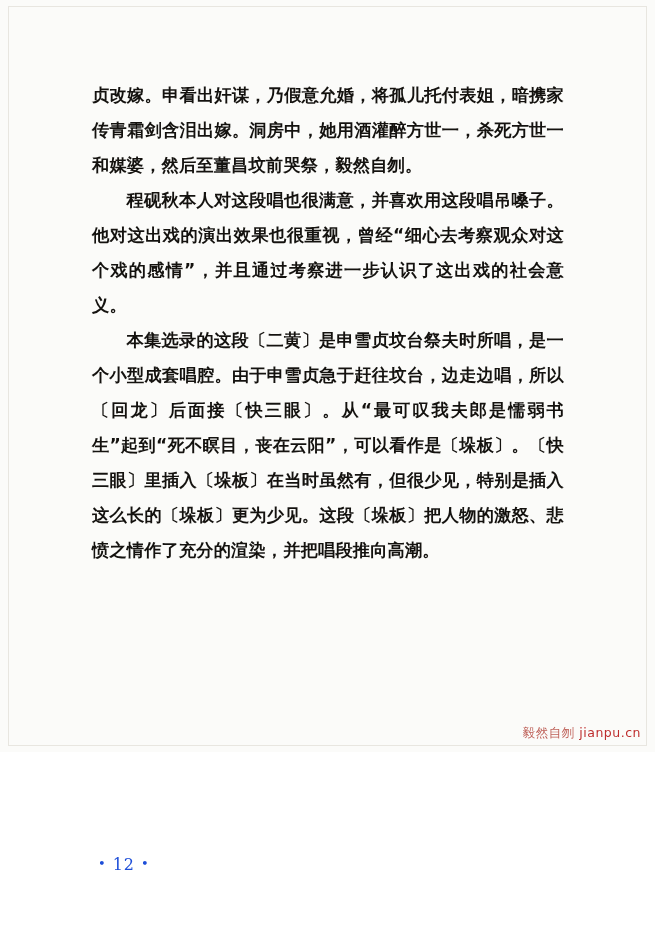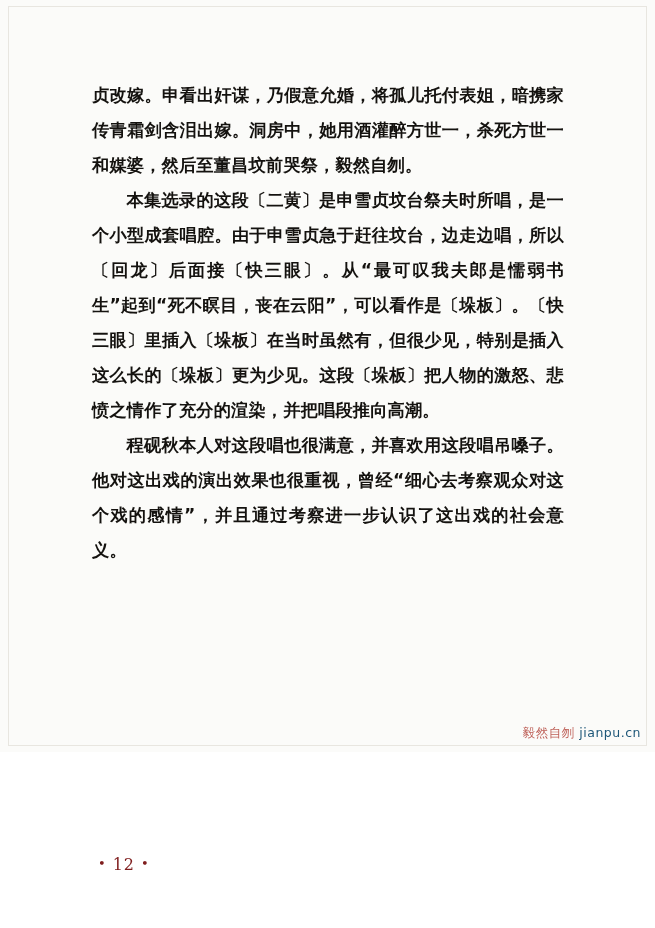--- a/index.html
+++ b/index.html
@@ -49,54 +49,54 @@
   }
   .indent {
     text-indent: 2em;
   }
   .footer {
     position: absolute;
     left: 92px;
     top: 855px;
     width: 472px;
     font-size: 16px;
-    color: #7f1d1d;
+    color: #1d4ed8;
     font-family: "DejaVu Serif", serif;
     letter-spacing: 1px;
   }
   .footer .dot {
     display: inline-block;
     padding: 0 6px;
     font-size: 13px;
     vertical-align: 2px;
   }
   .watermark {
     position: absolute;
     right: 14px;
     bottom: 10px;
     font-size: 12.5px;
     color: #b9534a;
     font-family: "DejaVu Sans", sans-serif;
     letter-spacing: 0.5px;
     opacity: 0.92;
   }
   .watermark .site {
-    color: #0c4a6e;
+    color: #b91c1c;
     font-family: "DejaVu Sans", sans-serif;
   }
 </style>
 </head>
 <body>
 
 <div class="page">
 
   <div class="content">
     <p class="para">贞改嫁。申看出奸谋，乃假意允婚，将孤儿托付表姐，暗携家传青霜剑含泪出嫁。洞房中，她用酒灌醉方世一，杀死方世一和媒婆，然后至董昌坟前哭祭，毅然自刎。</p>
+    <p class="para indent">程砚秋本人对这段唱也很满意，并喜欢用这段唱吊嗓子。他对这出戏的演出效果也很重视，曾经“细心去考察观众对这个戏的感情”，并且通过考察进一步认识了这出戏的社会意义。</p>
     <p class="para indent">本集选录的这段〔二黄〕是申雪贞坟台祭夫时所唱，是一个小型成套唱腔。由于申雪贞急于赶往坟台，边走边唱，所以〔回龙〕后面接〔快三眼〕。从“最可叹我夫郎是懦弱书生”起到“死不瞑目，丧在云阳”，可以看作是〔垛板〕。〔快三眼〕里插入〔垛板〕在当时虽然有，但很少见，特别是插入这么长的〔垛板〕更为少见。这段〔垛板〕把人物的激怒、悲愤之情作了充分的渲染，并把唱段推向高潮。</p>
-    <p class="para indent">程砚秋本人对这段唱也很满意，并喜欢用这段唱吊嗓子。他对这出戏的演出效果也很重视，曾经“细心去考察观众对这个戏的感情”，并且通过考察进一步认识了这出戏的社会意义。</p>
   </div>
 
   <div class="footer">
     <span class="dot">•</span><span>12</span><span class="dot">•</span>
   </div>
 
   <div class="watermark">
     <span>毅然自刎</span>
     <span class="site">jianpu.cn</span>
   </div>

